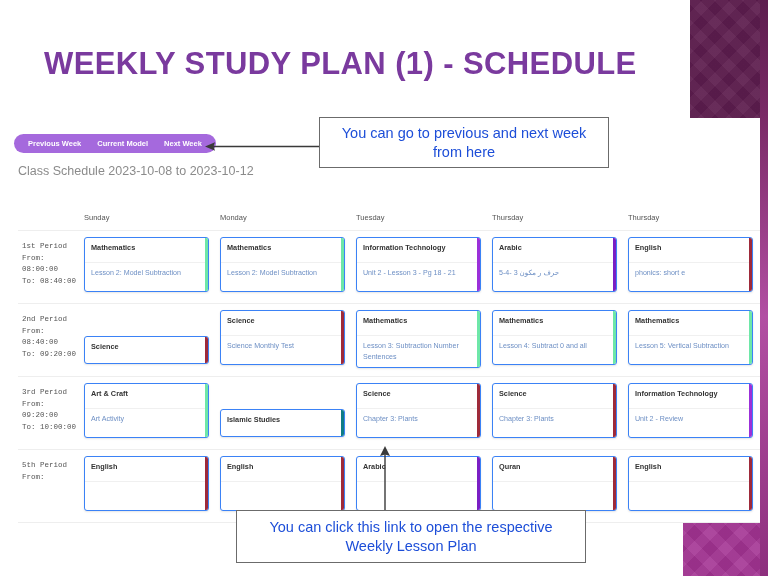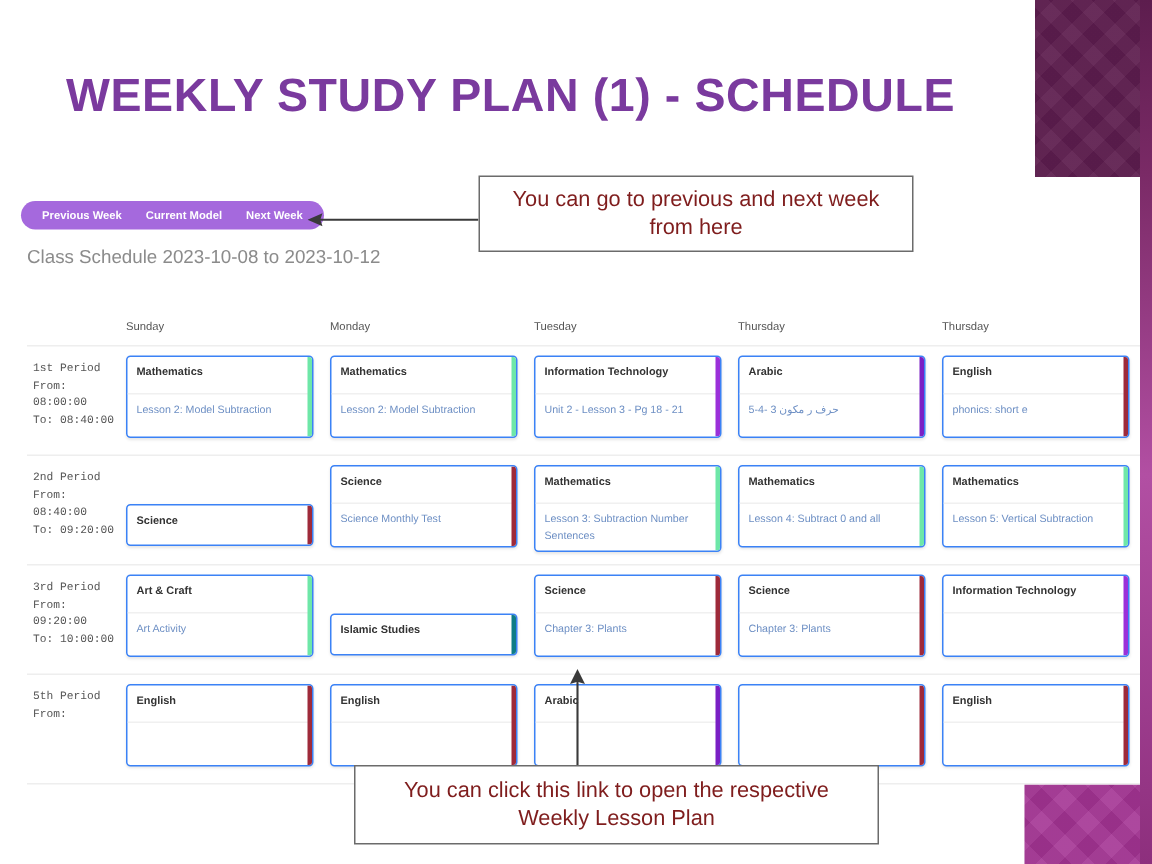--- a/index.html
+++ b/index.html
@@ -109,21 +109,21 @@
     padding:5px 8px 5px 6px;
   }
 
   
   .daycell.mid { align-items:center; padding-top:14px; }
 
   
   .annot {
     position:absolute; background:#fff; border:1px solid #6b6b6b;
     z-index:20; display:flex; align-items:center; justify-content:center;
-    text-align:center; color:#7f1d1d; line-height:19px;
+    text-align:center; color:#1d4ed8; line-height:19px;
   }
   #annot-top { left:319px; top:117px; width:290px; height:51px; font-size:14.5px; padding:0 8px; }
   #annot-bottom { left:236px; top:510px; width:350px; height:53px; font-size:14.5px; padding:0 8px; }
 
   .arrow-h {
     position:absolute; left:205px; top:142px; width:115px; height:9px; z-index:19;
   }
   .arrow-v {
     position:absolute; left:375px; top:446px; width:20px; height:66px; z-index:19;
   }
@@ -271,20 +271,21 @@
           <div class="card tall">
             <div class="accent" style="background: rgb(158, 42, 58);"></div>
             <div class="subject">Science</div>
             <div class="lesson">Chapter 3: Plants</div>
           </div>
         </div>
         <div class="daycell">
           <div class="card tall">
             <div class="accent" style="background: rgb(155, 48, 217);"></div>
             <div class="subject">Information Technology</div>
+            <div class="lesson">Unit 2 - Review</div>
           </div>
         </div>
       </div>
       <div class="trow">
         <div class="timecell">
           <div>5th Period</div>
           <div>From:</div>
         </div>
         <div class="daycell">
           <div class="card tall">
@@ -303,20 +304,21 @@
         <div class="daycell">
           <div class="card tall">
             <div class="accent" style="background: rgb(122, 31, 196);"></div>
             <div class="subject">Arabic</div>
             <div class="lesson"></div>
           </div>
         </div>
         <div class="daycell">
           <div class="card tall">
             <div class="accent" style="background: rgb(158, 42, 58);"></div>
+            <div class="subject">Quran</div>
             <div class="lesson"></div>
           </div>
         </div>
         <div class="daycell">
           <div class="card tall">
             <div class="accent" style="background: rgb(158, 42, 58);"></div>
             <div class="subject">English</div>
             <div class="lesson"></div>
           </div>
         </div>

